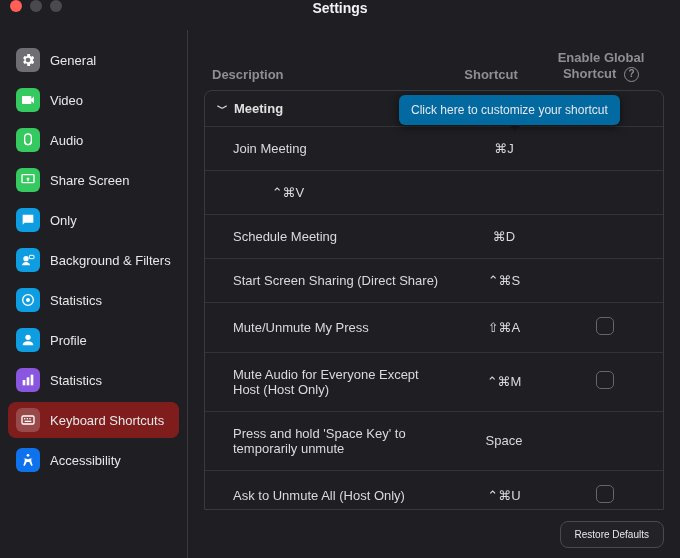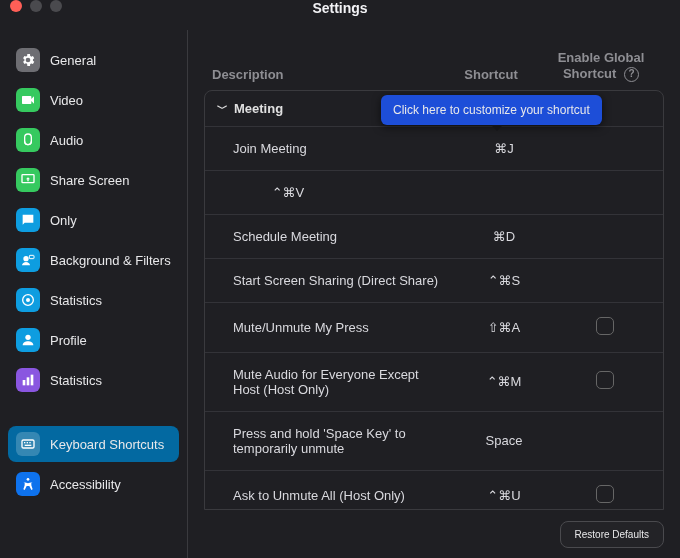--- a/index.html
+++ b/index.html
@@ -36,21 +36,21 @@
     width: 188px;
     border-right: 1px solid #3a3a3e;
     padding: 12px 8px;
     display: flex; flex-direction: column; gap: 4px;
   }
   .sidebar-item {
     display: flex; align-items: center; gap: 10px;
     padding: 6px 8px; border-radius: 8px;
     cursor: pointer;
   }
-  .sidebar-item.active { background:#0369a1;margin-top:24px; }
+  .sidebar-item.active { background:#7f1d1d; }
   .sidebar-item .ico {
     width: 24px; height: 24px; border-radius: 6px;
     display: flex; align-items: center; justify-content: center;
     color: #fff; flex: 0 0 24px;
   }
   .sidebar-item .lbl { color:#e8e8ea; font-size: 13px; }
   .main {
     flex: 1; position: relative;
     display: flex; flex-direction: column;
     padding: 0 16px;
@@ -91,22 +91,22 @@
   }
   .row .desc { flex:1; color:#d9d9de; padding-right: 8px; }
   .row .shortcut { width: 110px; text-align:center; color:#d9d9de; }
   .row .enable { width: 92px; text-align:center; }
   .checkbox {
     width:18px; height:18px; border:1.5px solid #666; border-radius:5px;
     display:inline-block;
   }
   .tooltip {
     position:absolute;
-    top: 4px; left: 176px;
-    background:#1d4ed8; color:#e8e8ea;
+    top: 4px; left: 194px;
+    background:#0369a1; color:#e8e8ea;
     padding: 8px 12px; border-radius:6px;
     font-size: 12px;
     box-shadow: 0 2px 8px rgba(0,0,0,0.6);
     z-index: 10;
   }
   .tooltip::after {
     content:''; position:absolute; bottom:-6px; left: 110px;
     border-left:6px solid transparent; border-right:6px solid transparent;
     border-top:6px solid #141417;
   }

